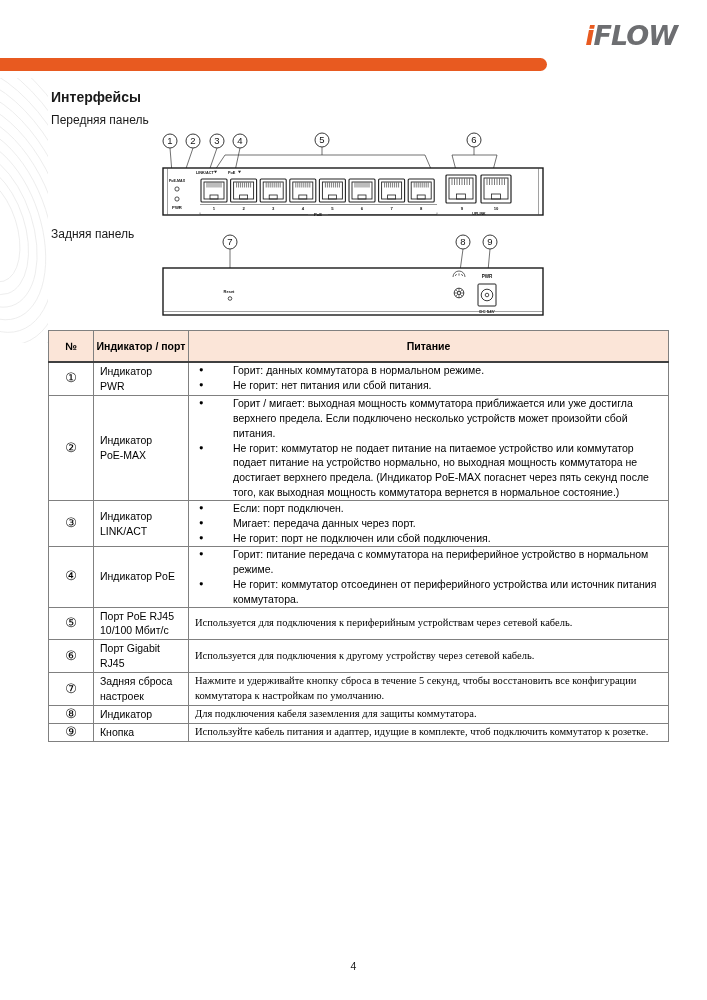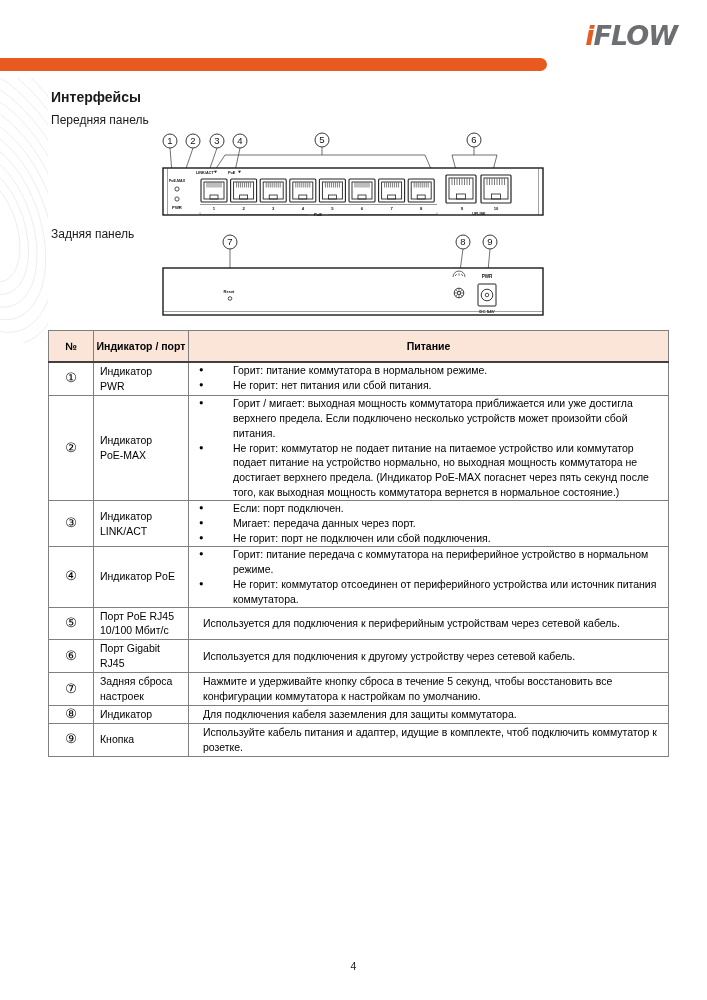--- a/index.html
+++ b/index.html
@@ -25,21 +25,21 @@
 
   .tbl-wrap{position:absolute;left:48px;top:330px;width:620px;}
   table.iface{border-collapse:collapse;table-layout:fixed;width:620px;
         font-size:10.5px;line-height:14.9px;color:#000;}
   table.iface td,table.iface th{border:1px solid #808080;}
   table.iface th{background:var(--th-bg,#FBE5D8);font-weight:bold;text-align:center;
         vertical-align:middle;height:30px;border-bottom:2px solid #404040;padding:0 2px;}
   td.c-num{text-align:center;vertical-align:middle;font-size:13px;}
   td.c-name{vertical-align:middle;padding:1px 4px 1px 6px;white-space:pre-line;}
   td.c-desc{vertical-align:middle;}
-  td.c-desc.plain{padding:1px 6px 1px 14px;}
+  td.c-desc.plain{padding:1px 6px 1px 6px;font-family:Liberation Serif, serif;}
   td.c-desc.blist{padding:0 6px 0 8px;vertical-align:top;}
   .b{display:flex;align-items:flex-start;}
   .b::before{content:"\25CF";flex:0 0 34px;font-size:7.5px;line-height:14.9px;padding-left:2px;}
   .b span{flex:1 1 auto;}
   .page-num{position:absolute;left:0;top:960px;width:707px;text-align:center;font-size:10.5px;}
 </style>
 </head>
 <body>
 
 <div class="swirl">
@@ -249,21 +249,21 @@
     <th>№</th>
     <th>Индикатор / порт</th>
     <th>Питание</th>
   </tr>
   <tr>
     <td class="c-num">①</td>
     <td class="c-name">Индикатор
 PWR</td>
     <td class="c-desc blist">
       <div class="b">
-              <span>Горит: питание коммутатора в нормальном режиме.</span>
+              <span>Горит: данных коммутатора в нормальном режиме.</span>
             </div>
       <div class="b">
               <span>Не горит: нет питания или сбой питания.</span>
             </div>
     </td>
   </tr>
   <tr>
     <td class="c-num">②</td>
     <td class="c-name">Индикатор
 PoE-MAX</td>

